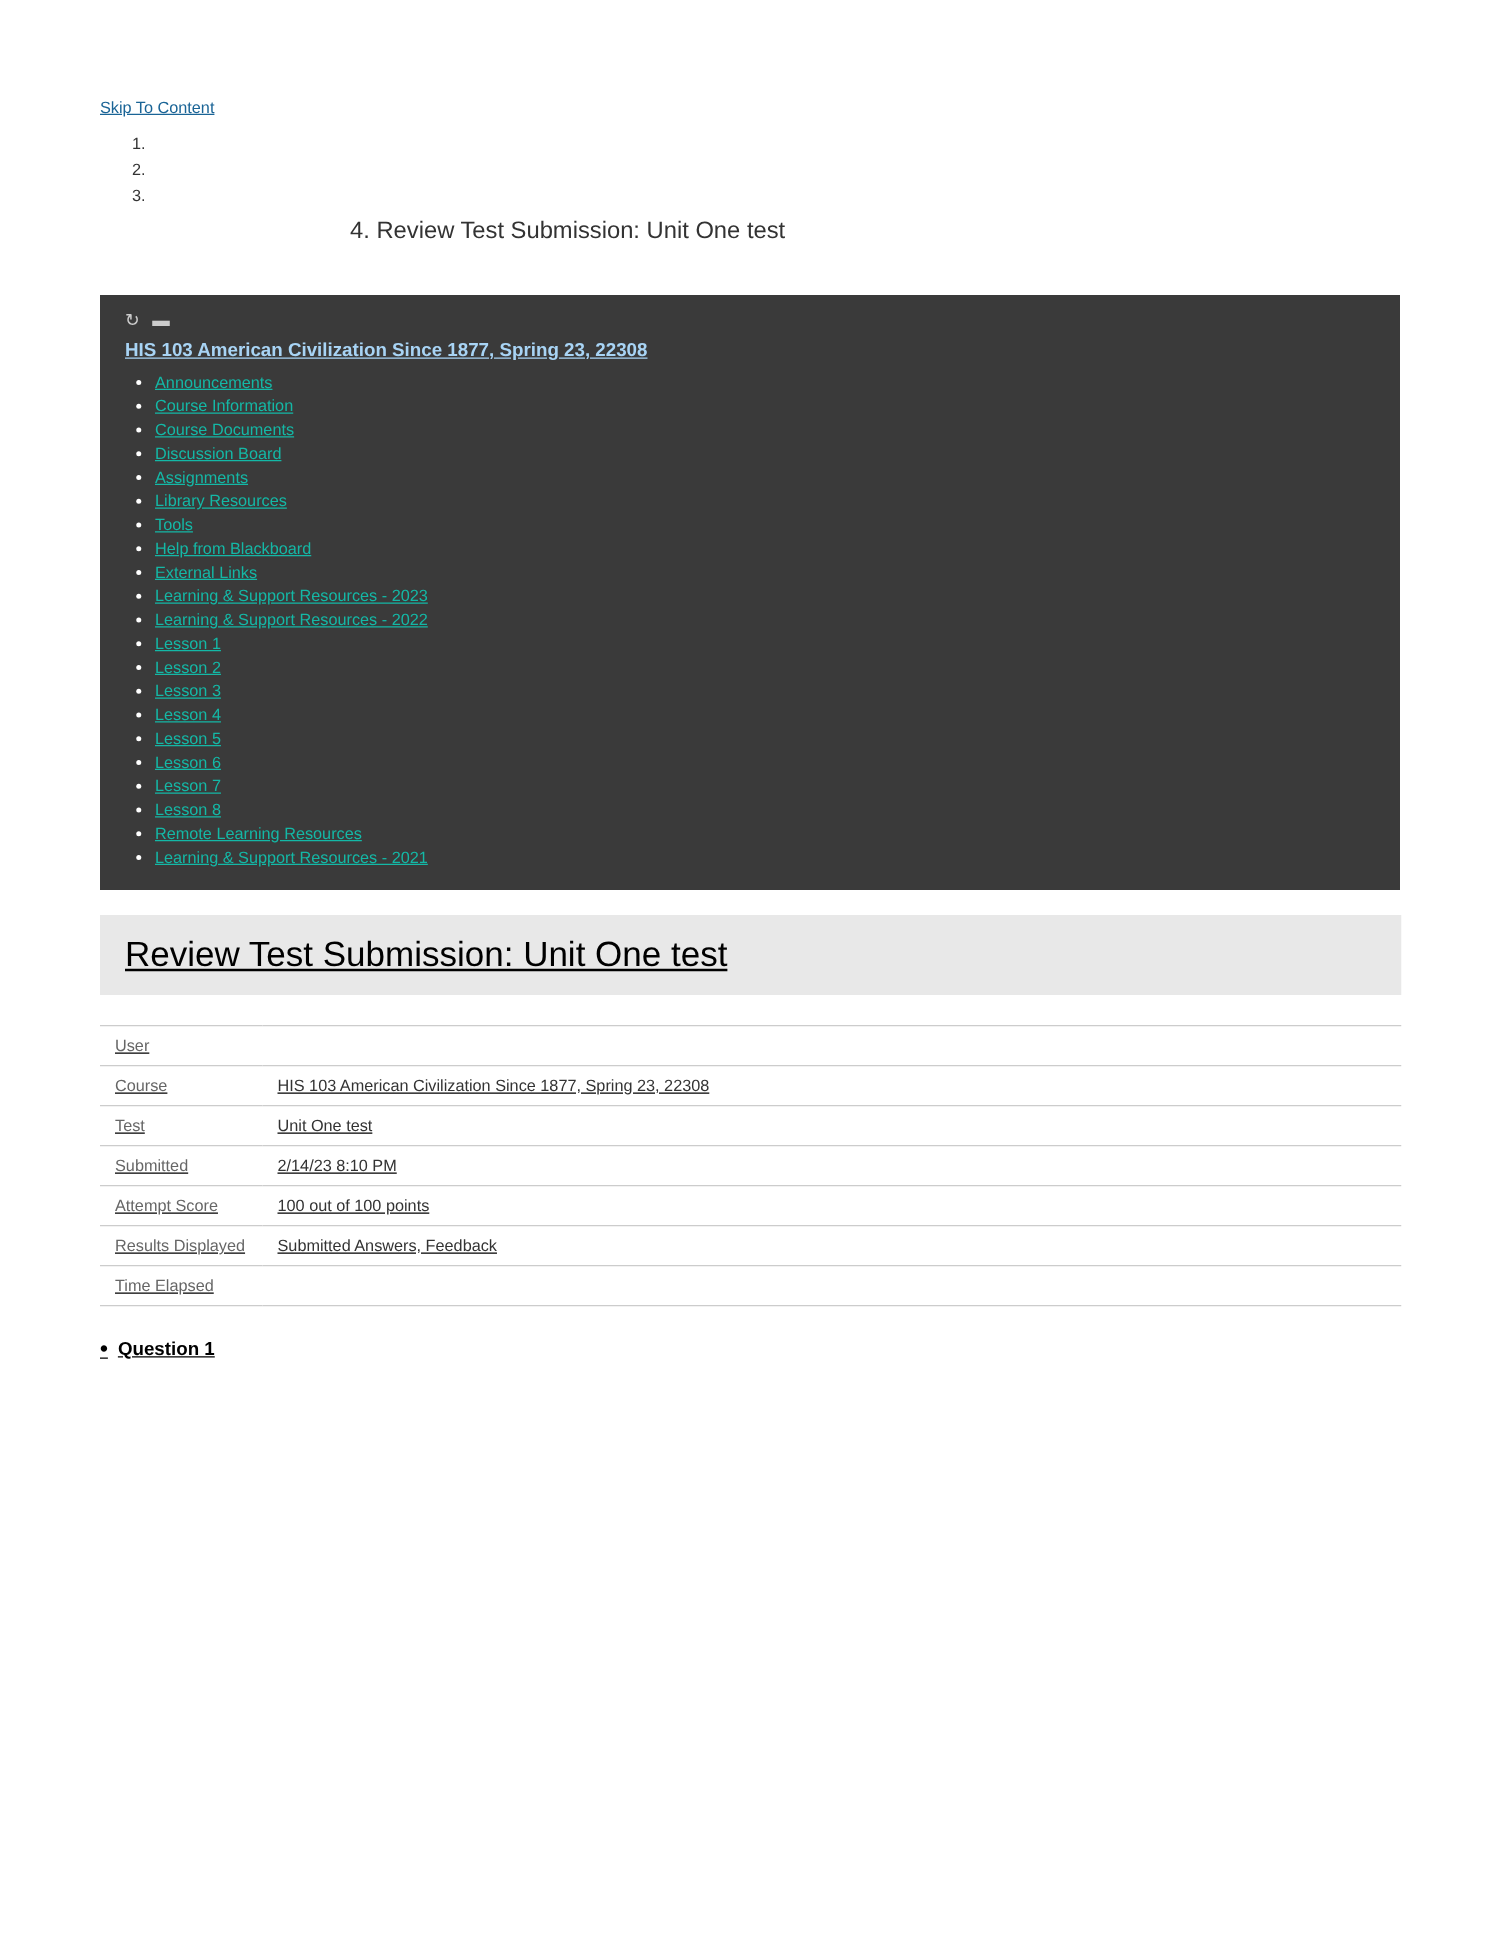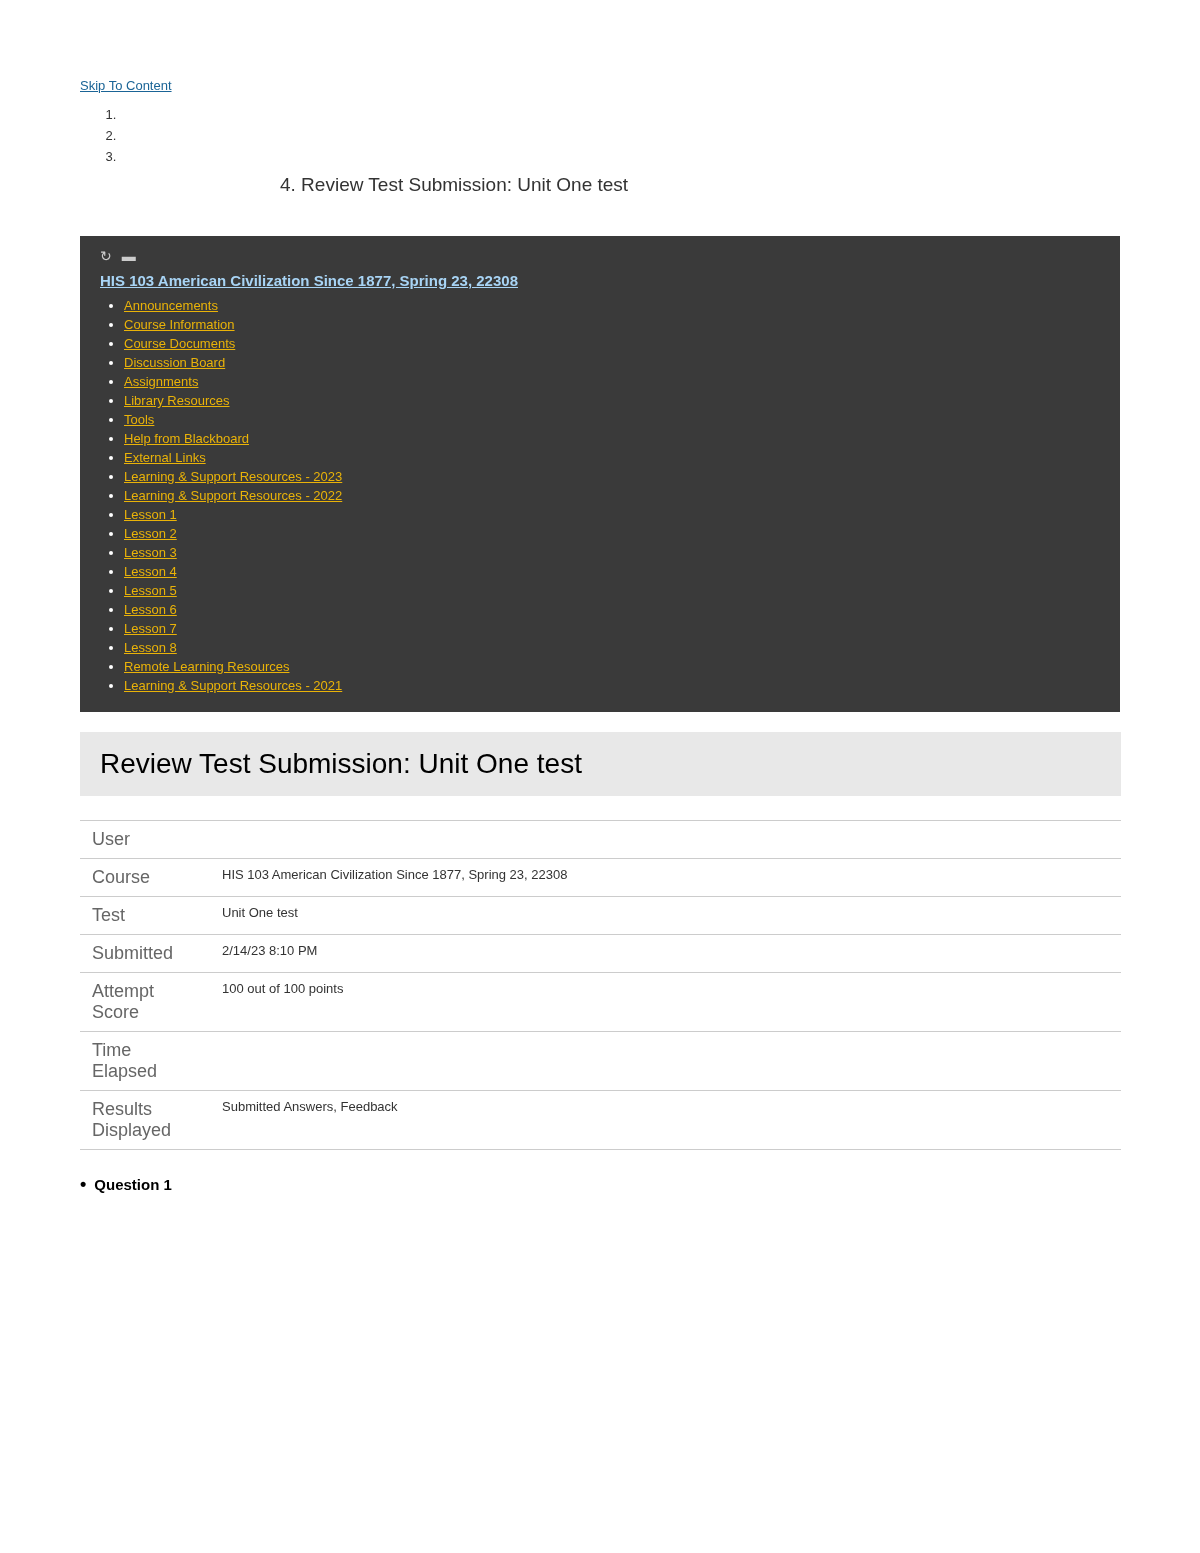--- a/index.html
+++ b/index.html
@@ -74,27 +74,28 @@
     .sidebar-nav {
       list-style: disc;
       padding-left: 24px;
     }
 
     .sidebar-nav li {
       margin: 3px 0;
     }
 
     .sidebar-nav li a {
-      color: #eab308;
+      color: #14b8a6;
       text-decoration: underline;
       font-size: 13px;
     }
 
     .main-content {
       padding: 0 79px 40px 80px;
+      text-decoration: underline;
     }
 
     .page-title {
       font-size: 28px;
       font-weight: normal;
       color: #000;
       background: #e8e8e8;
       padding: 16px 20px;
       margin-bottom: 24px;
     }
@@ -115,21 +116,21 @@
 
     .submission-table td {
       padding: 8px 12px;
       vertical-align: top;
       font-size: 13px;
     }
 
     .submission-table td:first-child {
       color: #666;
       width: 130px;
-      font-size: 18px;
+      font-size: 13px;
     }
 
     .submission-table td:last-child {
       color: #333;
     }
 
     .question-section {
       margin-top: 16px;
     }
 
@@ -210,27 +211,27 @@
         </tr>
         <tr>
           <td>Submitted</td>
           <td>2/14/23 8:10 PM</td>
         </tr>
         <tr>
           <td>Attempt Score</td>
           <td>100 out of 100 points</td>
         </tr>
         <tr>
-          <td>Time Elapsed</td>
-          <td></td>
-        </tr>
-        <tr>
           <td>Results
 Displayed</td>
           <td>Submitted Answers, Feedback</td>
+        </tr>
+        <tr>
+          <td>Time Elapsed</td>
+          <td></td>
         </tr>
       </tbody>
   </table>
 
   <div class="question-section">
     <div class="question-label">
       <span class="question-bullet">•</span>
       <span>Question 1</span>
     </div>
   </div>

